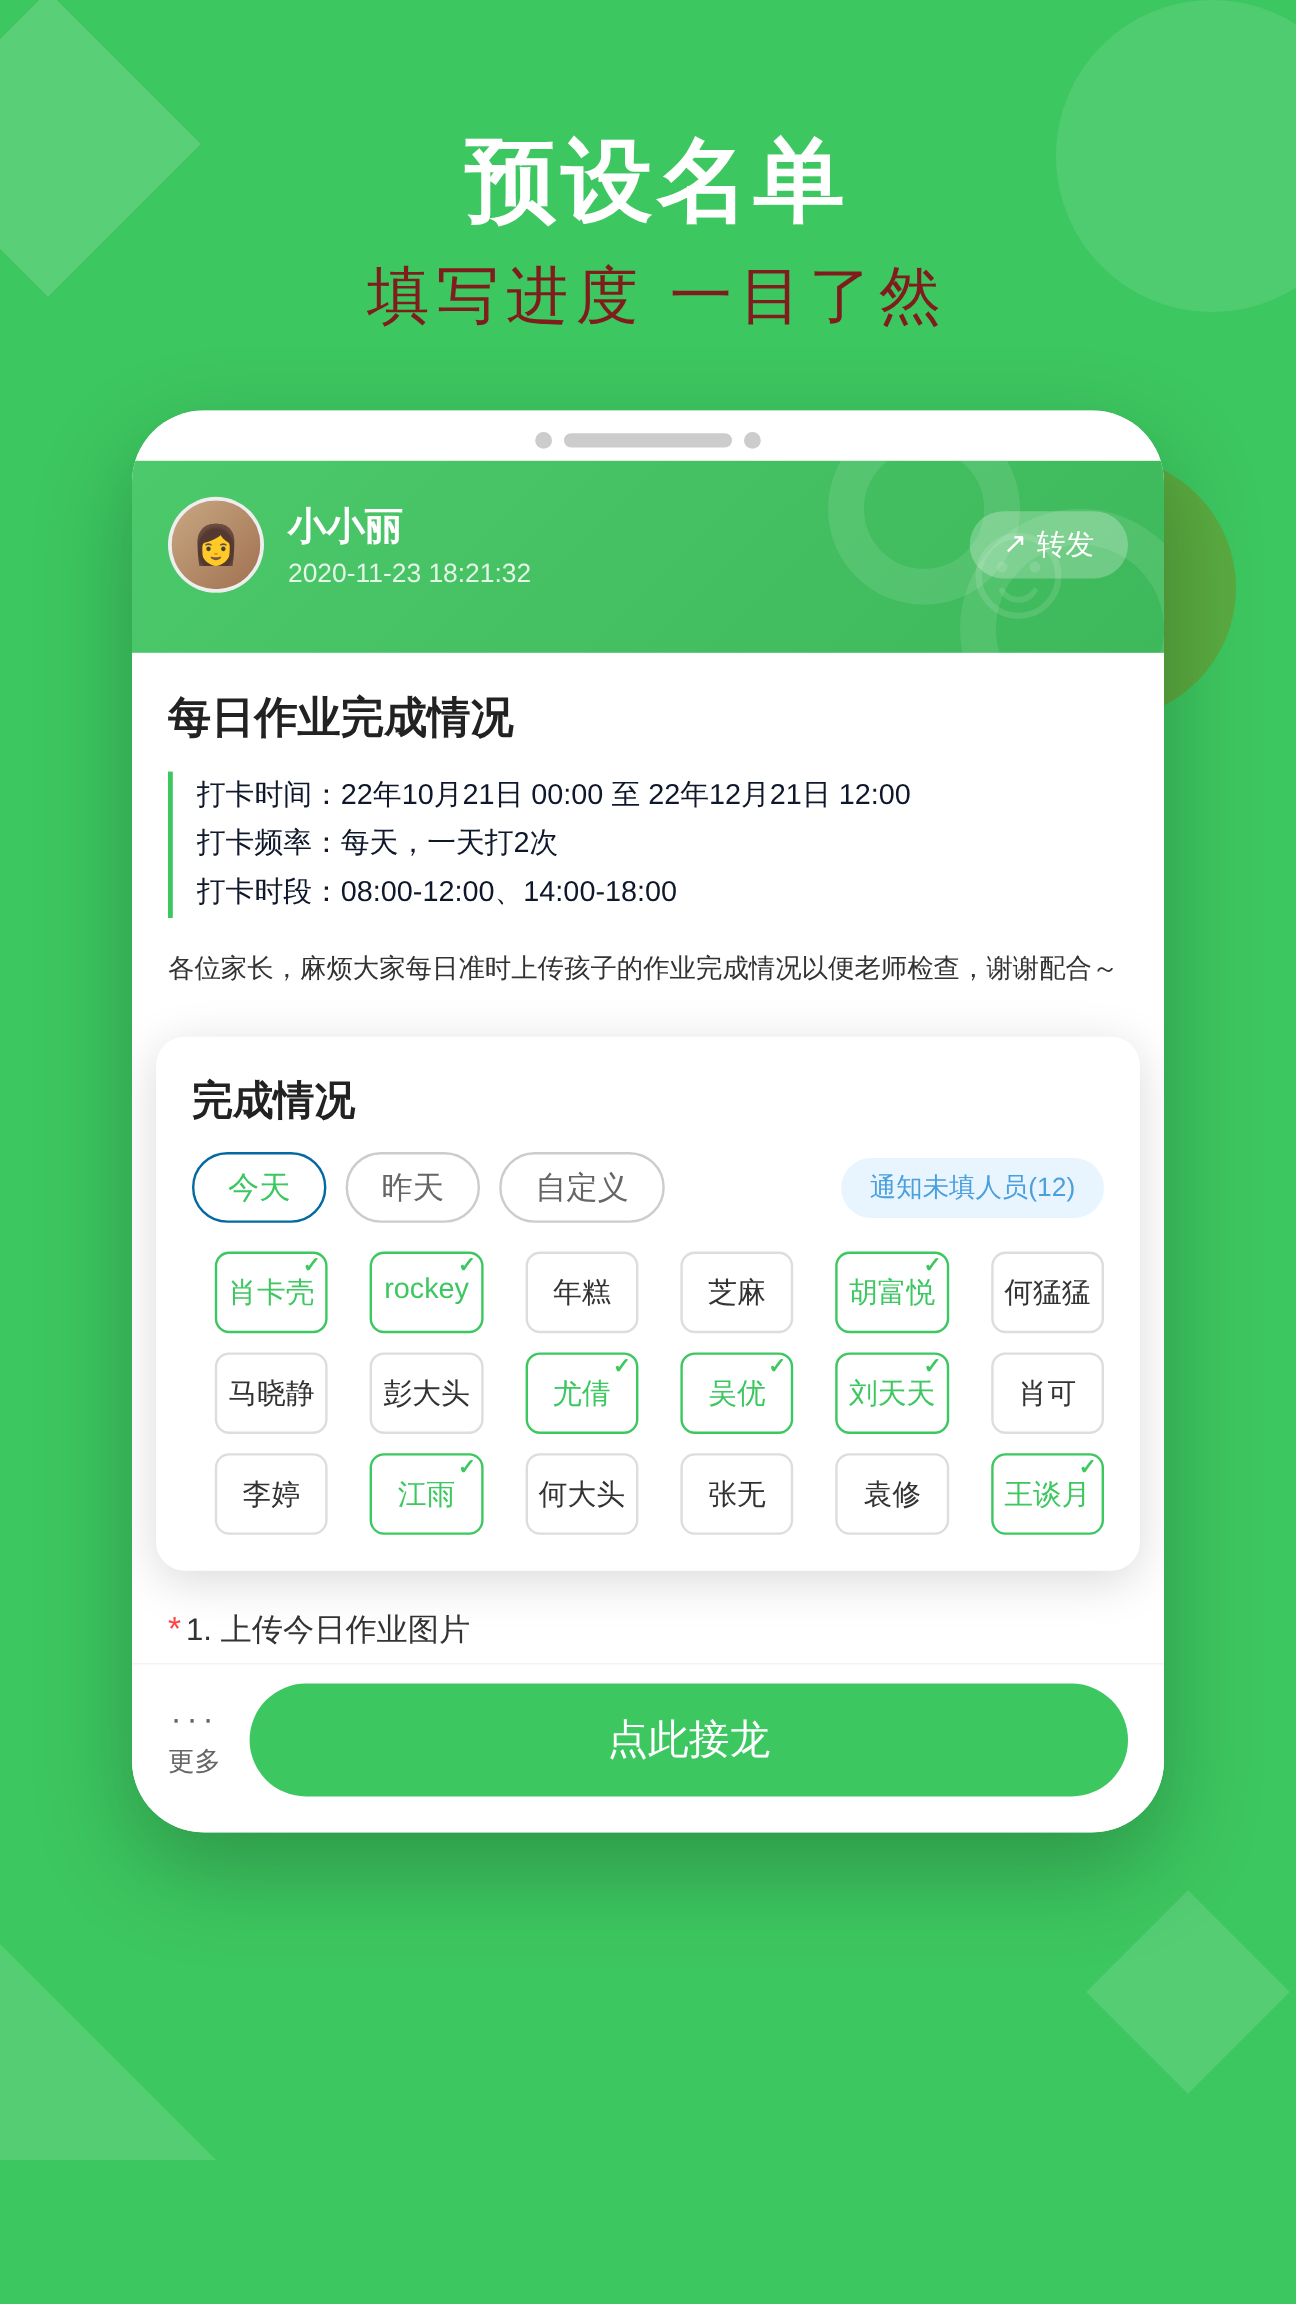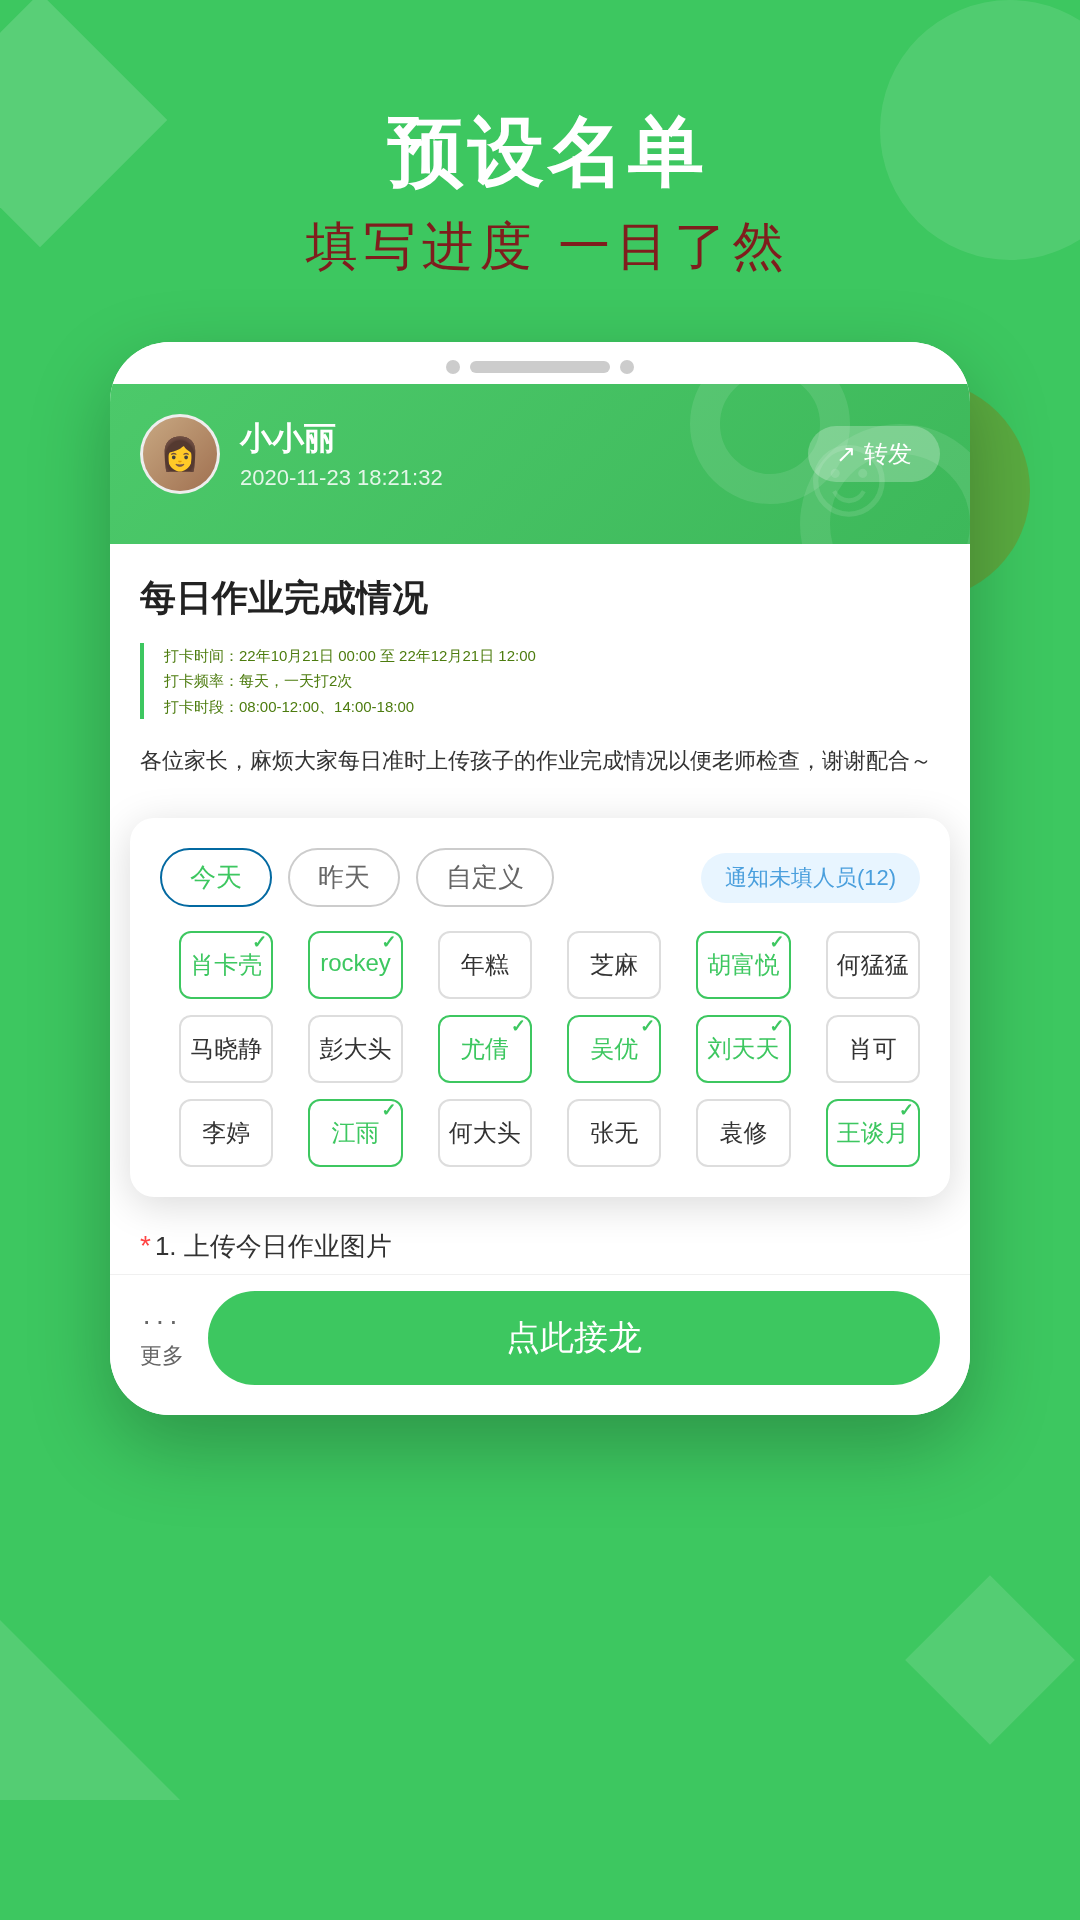--- a/index.html
+++ b/index.html
@@ -233,22 +233,22 @@
       font-weight: 700;
       color: #222;
       margin-bottom: 20px;
     }
     .info-block {
       border-left: 4px solid #3DC760;
       padding-left: 20px;
       margin-bottom: 24px;
     }
     .info-line {
-      font-size: 15px;
-      color: #4d7c0f;
+      font-size: 24px;
+      color: #0f172a;
       line-height: 1.7;
     }
     .content-desc {
       font-size: 22px;
       color: #333;
       line-height: 1.6;
       margin-bottom: 20px;
     }
 
     
@@ -432,20 +432,21 @@
       <div class="content-title">每日作业完成情况</div>
       <div class="info-block">
         <div class="info-line">打卡时间：22年10月21日 00:00 至 22年12月21日 12:00</div>
         <div class="info-line">打卡频率：每天，一天打2次</div>
         <div class="info-line">打卡时段：08:00-12:00、14:00-18:00</div>
       </div>
       <div class="content-desc">各位家长，麻烦大家每日准时上传孩子的作业完成情况以便老师检查，谢谢配合～</div>
     </div>
 
     <div class="status-card">
+      <div class="status-title">完成情况</div>
       <div class="filter-row">
         <button class="filter-btn active">今天</button>
         <button class="filter-btn">昨天</button>
         <button class="filter-btn">自定义</button>
         <button class="notify-btn">通知未填人员(12)</button>
       </div>
       <div class="name-grid" id="name-grid">
       <div class="name-item checked">肖卡壳</div>
           <div class="name-item checked">rockey</div>
           <div class="name-item">年糕</div>

